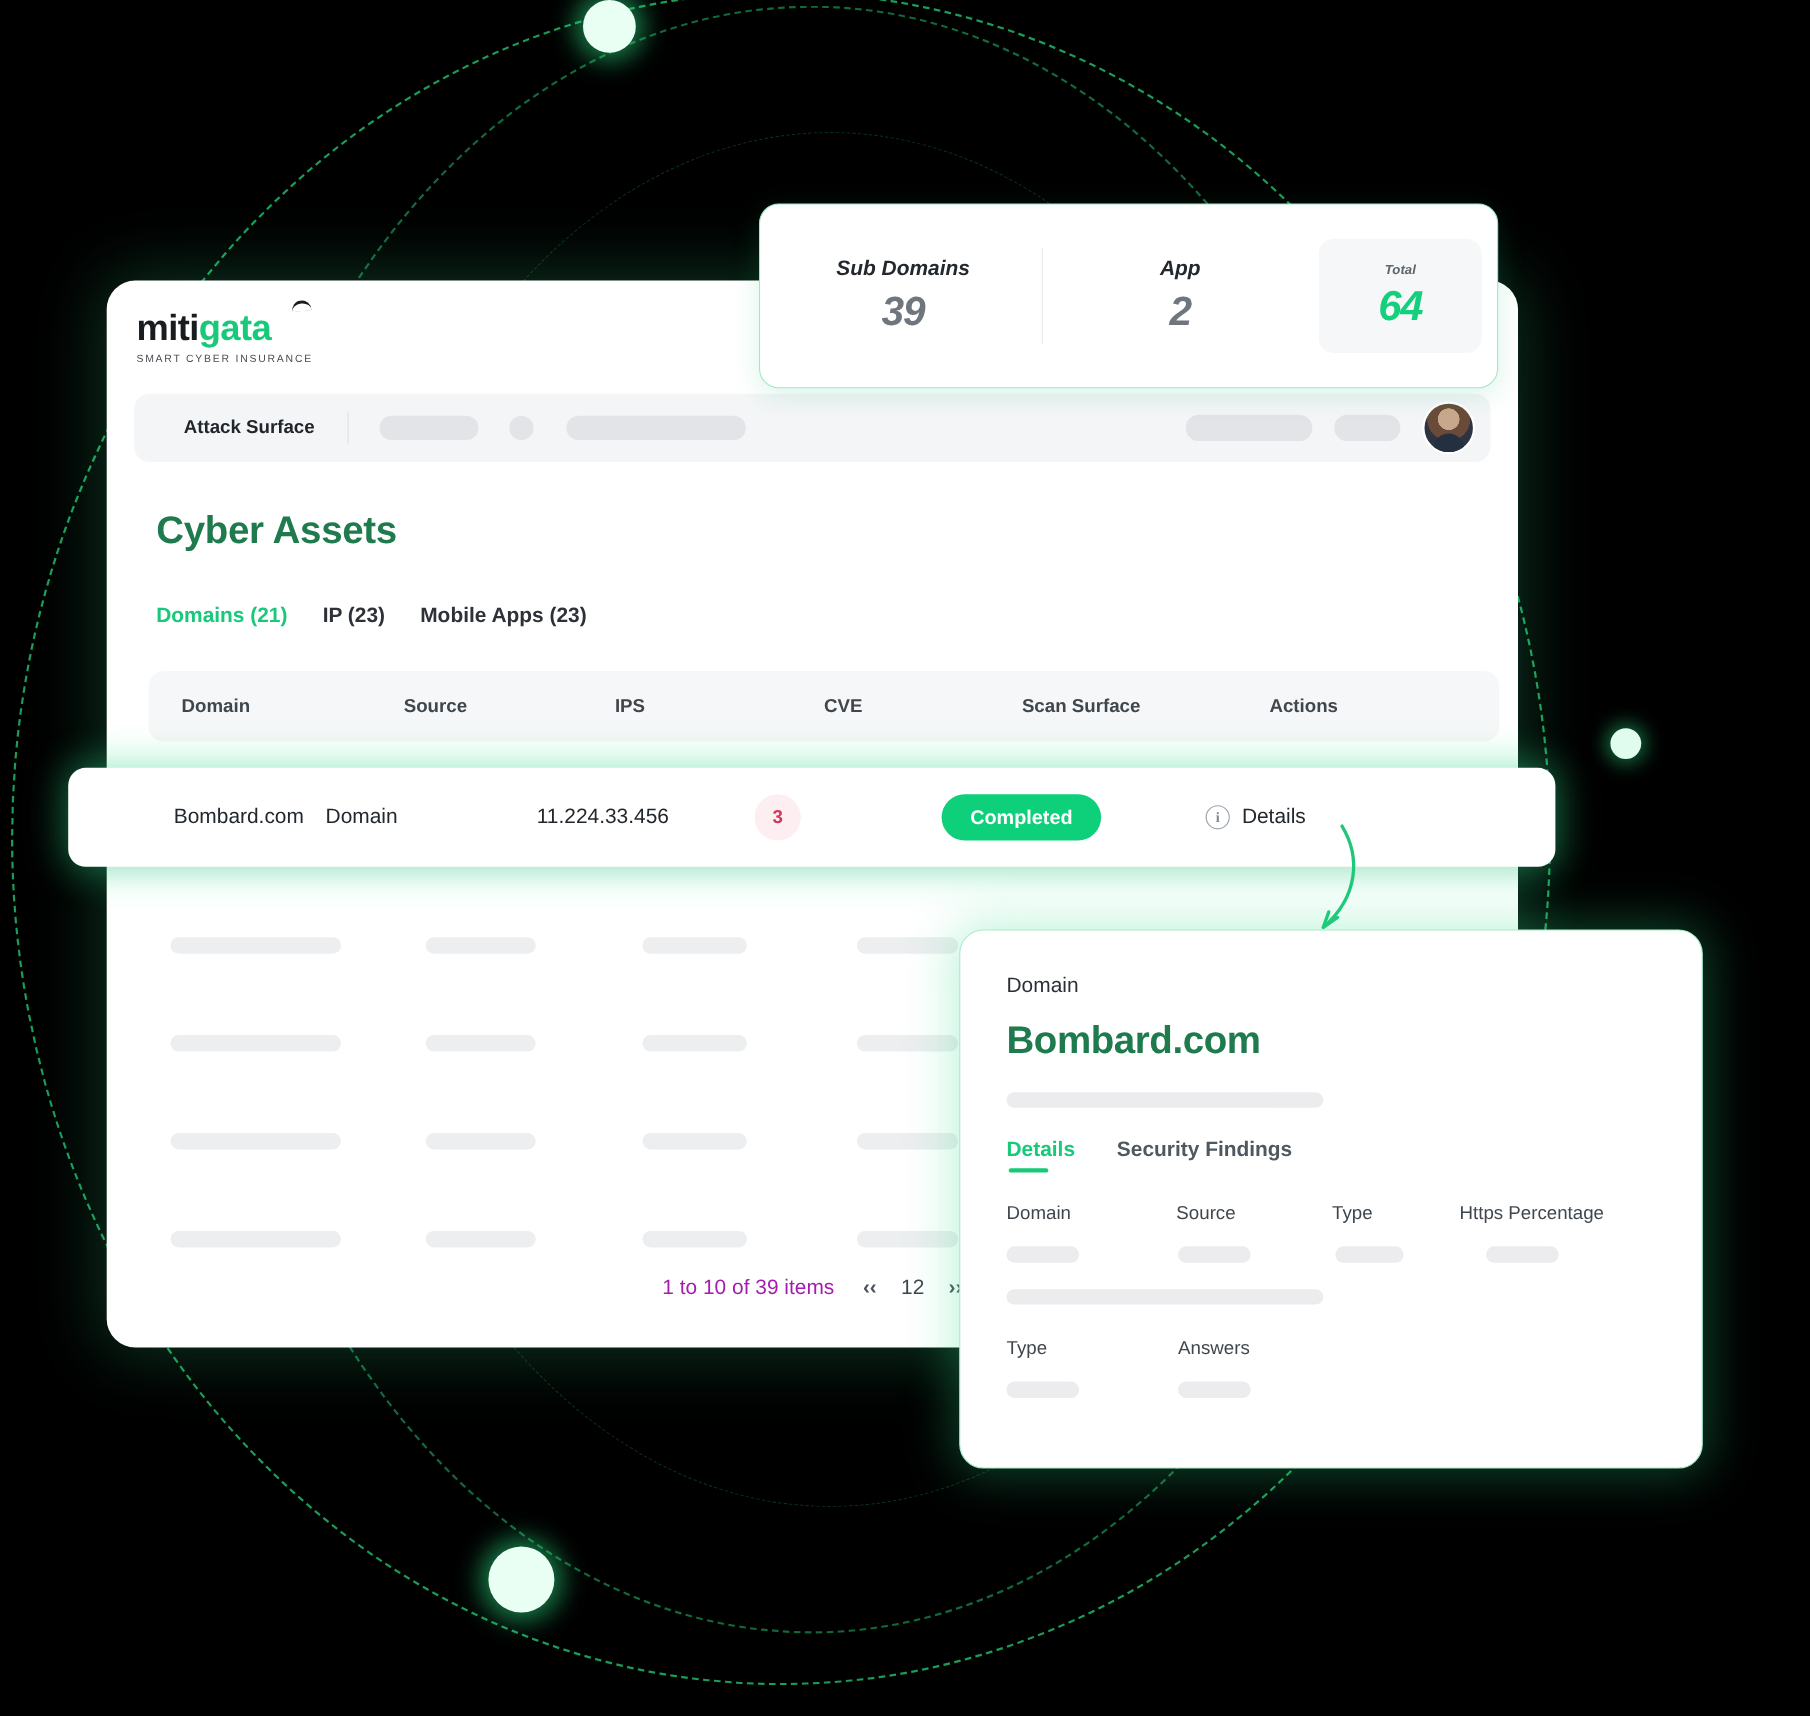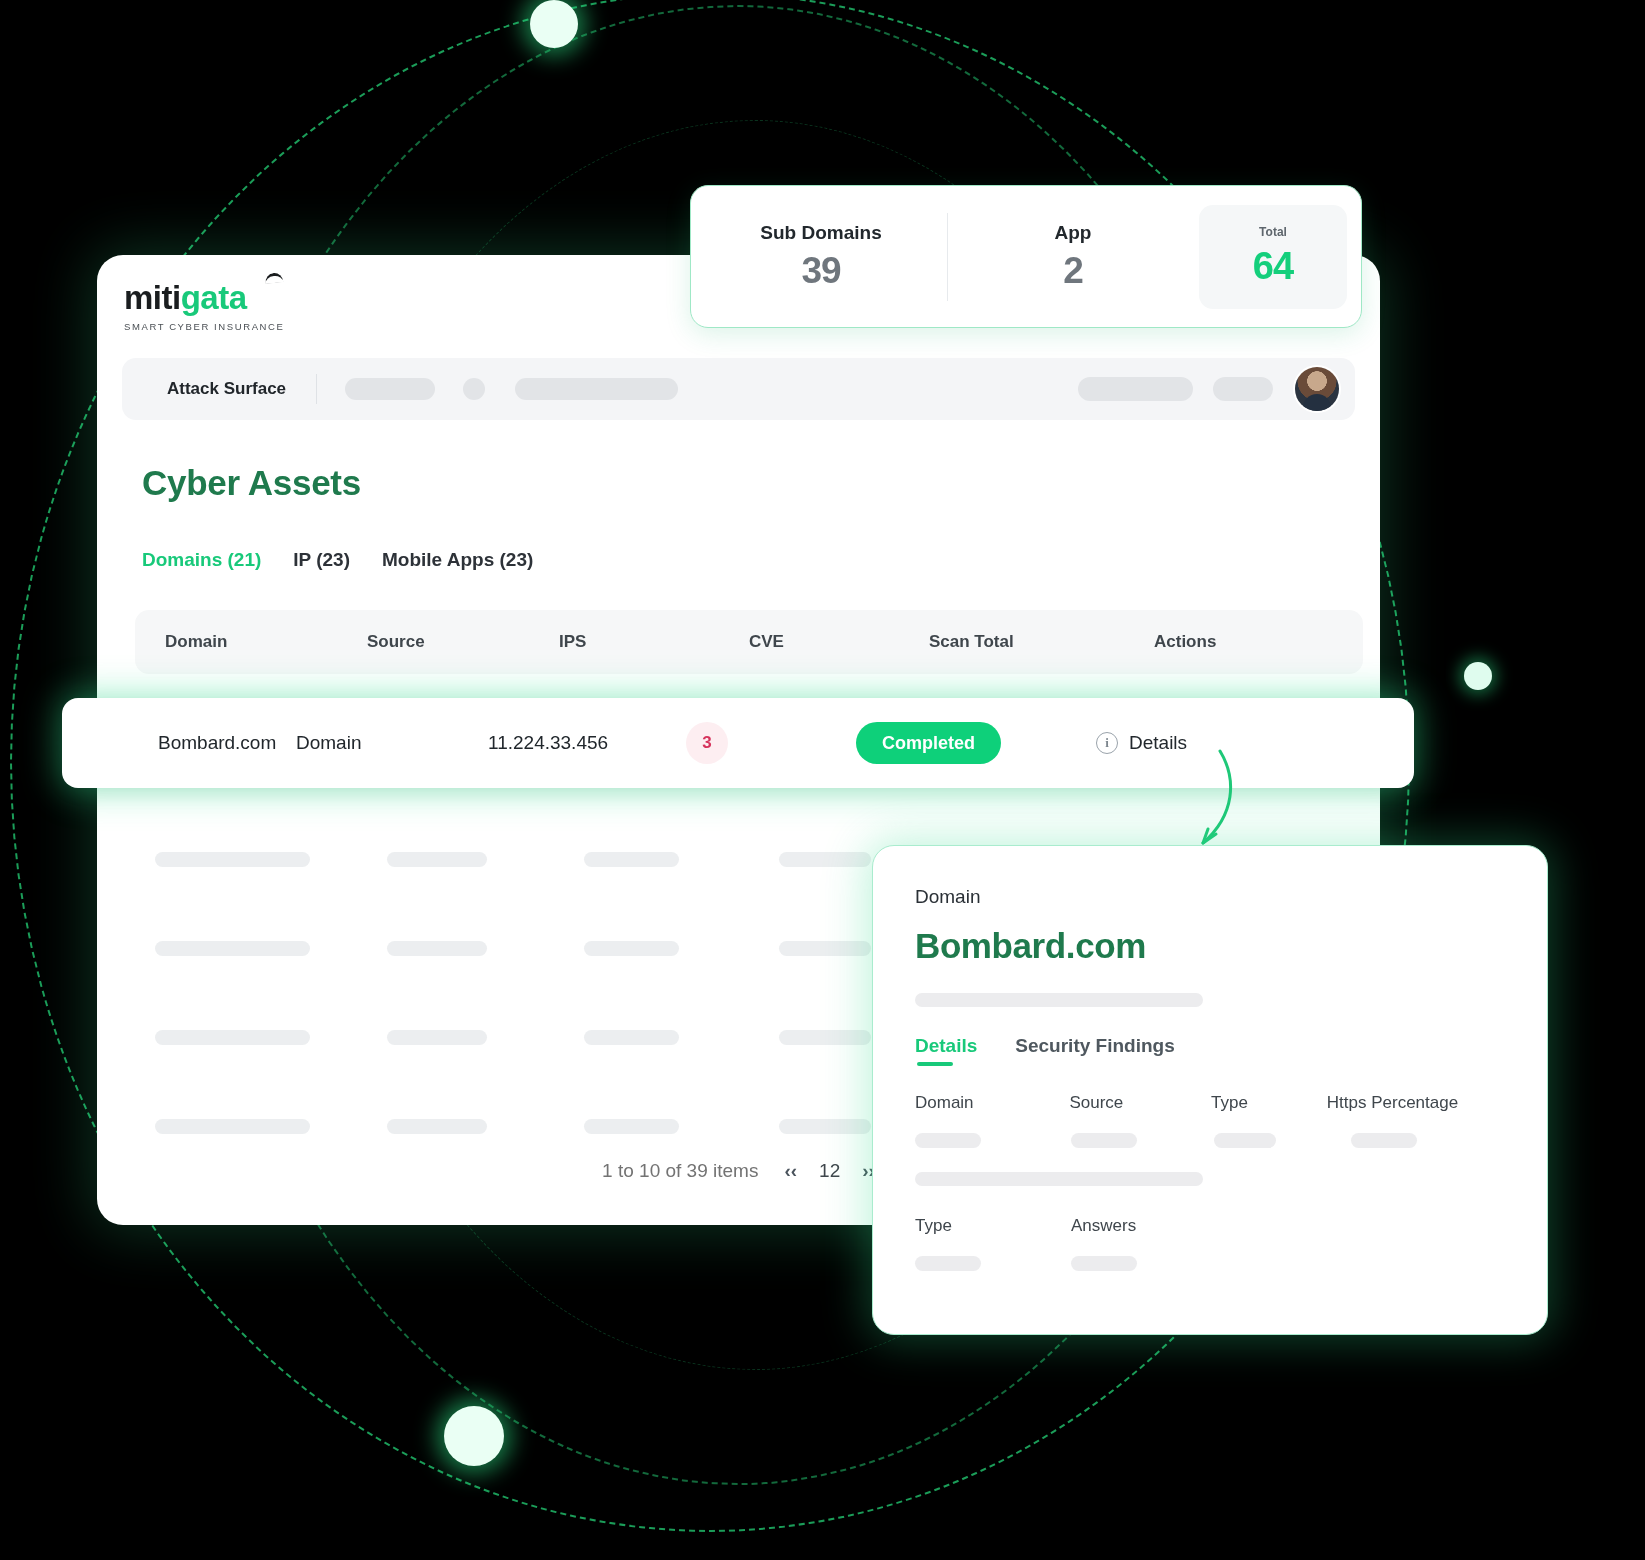--- a/index.html
+++ b/index.html
@@ -103,25 +103,25 @@
   }
   .tabs {
     position: absolute; left: 45px; top: 294px;
     display: flex; align-items: baseline; gap: 32px;
   }
   .tab { font-size: 19px; font-weight: 700; color: #2d3238; white-space: nowrap; }
   .tab.active { color: #18c97a; }
 
   .stats-card {
     position: absolute; left: 690px; top: 185px;
-    width: 672px; height: 143px;
+    width: 672px; height: 168px;
     background: #ffffff; border: 1.5px solid #9fe8c6;
     border-radius: 18px;
     box-shadow: 0 6px 26px rgba(30,180,110,.16);
-    display: flex; align-items: center; padding: 0 0 0 4px;
+    display: flex; align-items: center; padding: 0 0 0 4px; font-style: italic;
   }
   .stat {
     flex: 1; text-align: center; position: relative;
     display: flex; flex-direction: column; align-items: center; justify-content: center;
     height: 96px;
   }
   .stat + .stat::before {
     content: ""; position: absolute; left: 0; top: 4px;
     width: 1px; height: 88px; background: #e7eaed;
   }
@@ -159,21 +159,21 @@
   .sk-row .c2 { width: 100px; margin-left: 77px; }
   .sk-row .c3 { width: 95px;  margin-left: 97px; }
   .sk-row .c4 { width: 92px;  margin-left: 100px; }
   .sk-row .c5 { width: 90px;  margin-left: 125px; }
   .sk-row .c6 { width: 90px;  margin-left: 150px; }
 
   .pagination {
     position: absolute; left: 0; top: 905px; width: 1283px;
     display: flex; align-items: center; justify-content: center; gap: 26px;
   }
-  .page-info { font-size: 19px; color: #737373; }
+  .page-info { font-size: 19px; color: #a21caf; }
   .pager { display: flex; align-items: center; gap: 22px; font-size: 19px; color: #4b545d; font-weight: 700; }
   .pager .num { font-weight: 500; color:#3f464c; }
 
   
   .hl-row {
     position: absolute; left: 62px; top: 698px;
     width: 1352px; height: 90px;
     background: #ffffff; border-radius: 16px;
     box-shadow: 0 0 34px 5px rgba(50,225,145,.42), 0 4px 18px rgba(0,0,0,.08);
     display: flex; align-items: center;
@@ -282,21 +282,21 @@
       <div class="tab active">Domains (21)</div>
       <div class="tab">IP (23)</div>
       <div class="tab">Mobile Apps (23)</div>
     </div>
 
     <div class="table-head">
       <div class="th col-domain">Domain</div>
       <div class="th col-source">Source</div>
       <div class="th col-ips">IPS</div>
       <div class="th col-cve">CVE</div>
-      <div class="th col-scan">Scan Total</div>
+      <div class="th col-scan">Scan Surface</div>
       <div class="th col-act">Actions</div>
     </div>
 
     <div class="sk-rows">
       <div class="sk-row">
         <div class="sk-bar c1"></div>
         <div class="sk-bar c2"></div>
         <div class="sk-bar c3"></div>
         <div class="sk-bar c4"></div>
         <div class="sk-bar c5"></div>

